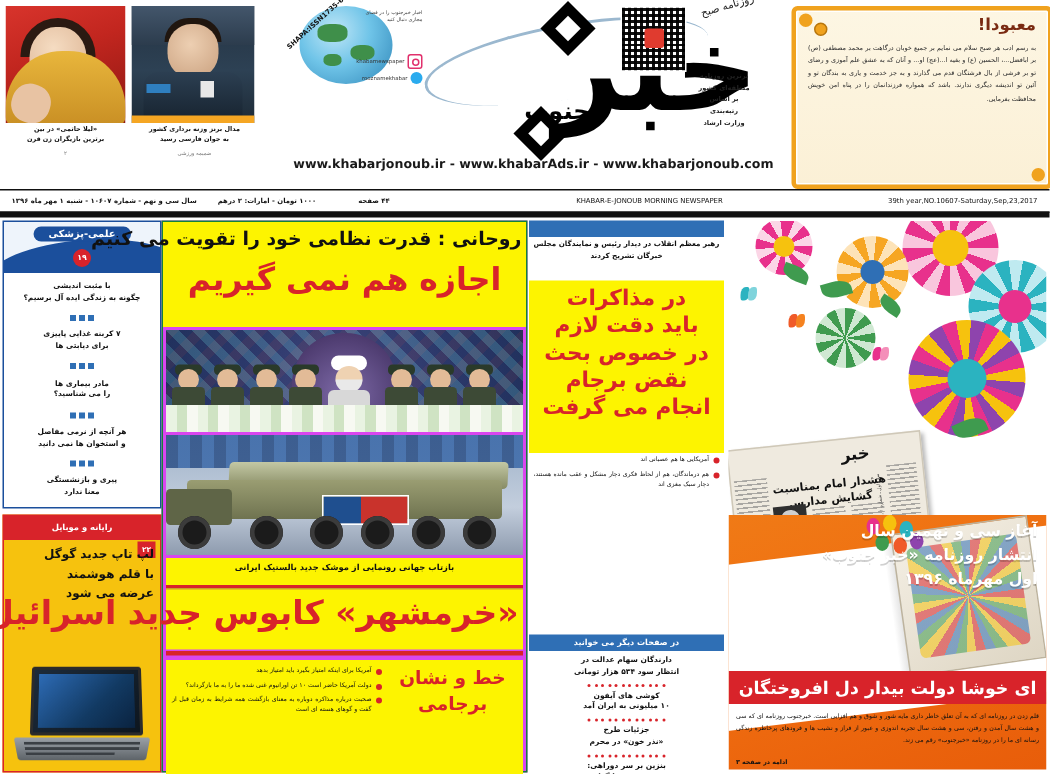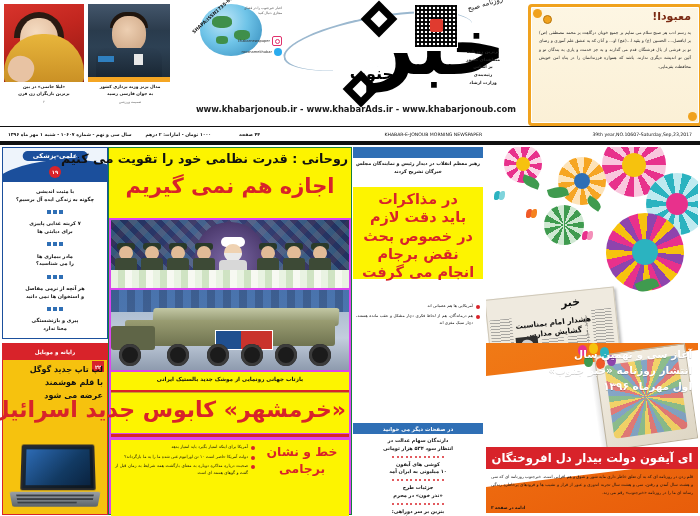--- a/index.html
+++ b/index.html
@@ -191,21 +191,21 @@
   .cbot-list li{list-style:none;display:flex;gap:3px;align-items:flex-start;margin-bottom:3px;}
   .cbot-list li b{flex:0 0 auto;width:4px;height:4px;border-radius:50%;background:#d8232a;margin-top:2px;}
   .cbot-list li span{font-size:4.2px;line-height:1.6;color:#111;text-align:justify;}
   .cbot-list ul{margin:0;padding:0;}
 
   
   .crcol{left:353px;top:147px;width:130px;height:366px;background:#fff;}
   .crcol .bluebar{position:absolute;left:0;top:0;width:100%;height:11px;background:#2f6fb5;}
   .crcol .kicker{position:absolute;left:3px;right:3px;top:13px;direction:rtl;text-align:center;font-size:4.8px;
      line-height:1.65;font-weight:bold;color:#111;}
-  .crcol .redbox{position:absolute;left:0;top:40px;width:130px;height:92px;background:#fdf400;}
+  .crcol .redbox{position:absolute;left:0;top:40px;width:130px;height:115px;background:#fdf400;}
   .crcol .redbox div{position:absolute;left:3px;right:3px;top:3px;direction:rtl;text-align:center;font-size:14.4px;
      line-height:1.27;font-weight:bold;color:#d8232a;}
   .crcol .lead{position:absolute;left:3px;right:3px;top:156px;direction:rtl;font-size:4.1px;line-height:1.7;}
   .crcol .lead li{list-style:none;display:flex;gap:3px;align-items:flex-start;margin-bottom:3px;}
   .crcol .lead li b{flex:0 0 auto;width:4px;height:4px;border-radius:50%;background:#d8232a;margin-top:2px;}
   .crcol .lead li span{text-align:justify;}
   .crcol .lead ul{margin:0;padding:0;}
 
   .insidehdr{position:absolute;left:0;top:276px;width:130px;height:11px;background:#2f6fb5;color:#fff;
      display:flex;align-items:center;justify-content:center;font-size:5.4px;font-weight:bold;direction:rtl;}
@@ -686,20 +686,20 @@
         <i style="left:6px;top:13px;background:#3f9b4f;"></i>
         <i style="left:18px;top:15px;background:#f05a28;"></i>
         <i style="left:29px;top:12px;background:#8e44ad;"></i>
       </div>
       <div class="ob-t1">
         <div>آغاز سی و نهمین سال</div>
         <div>انتشار روزنامه «خبر جنوب»</div>
         <div>اول مهرماه ۱۳۹۶</div>
       </div>
       <div class="ob-banner">
-        <span>ای آیفون دولت بیدار دل افروختگان</span>
+        <span>ای خوشا دولت بیدار دل افروختگان</span>
       </div>
       <div class="ob-body">قلم زدن در روزنامه ای که به آن تعلق خاطر داری مایه شور و شوق و هم افزایی است. خبرجنوب روزنامه ای که سی و هشت سال آمدن و رفتن، سی و هشت سال تجربه اندوزی و عبور از فراز و نشیب ها و فرودهای پرخاطره زندگی رسانه ای ما را در روزنامه «خبرجنوب» رقم می زند.</div>
       <div class="ob-more">ادامه در صفحه ۳</div>
     </div>
   </div>
 
 </div>
 
 </body></html>

